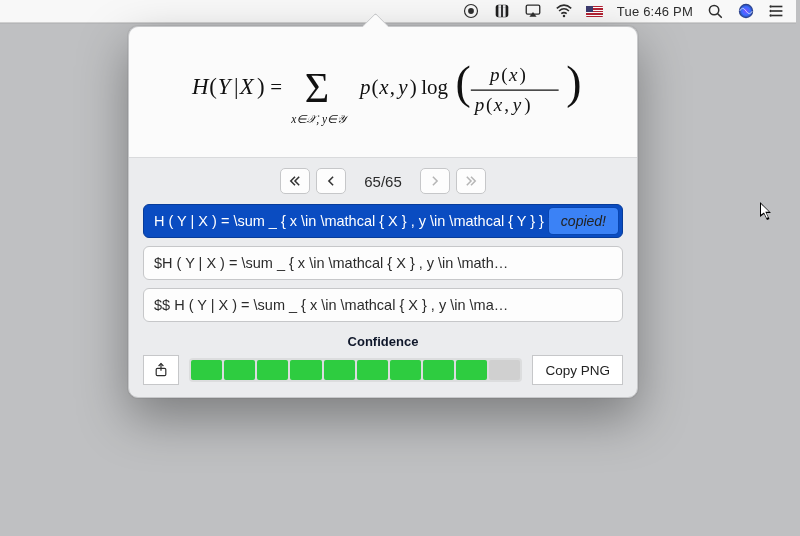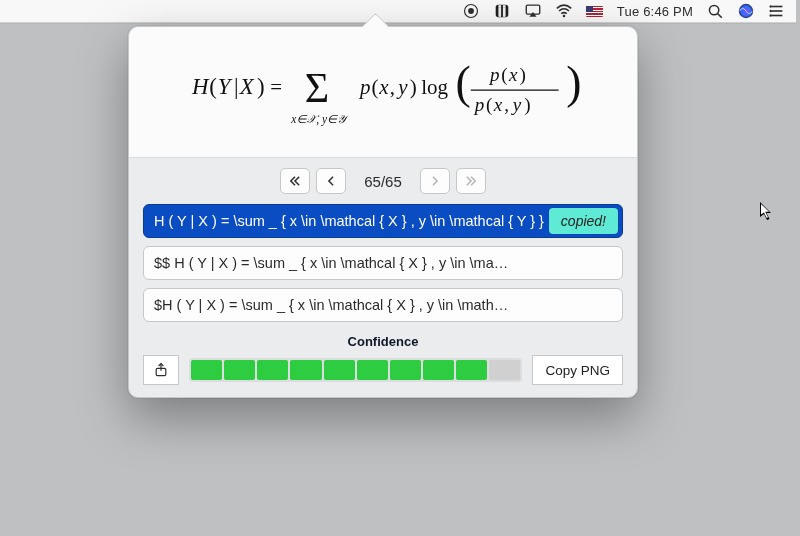--- a/index.html
+++ b/index.html
@@ -131,21 +131,21 @@
     font-family: -apple-system, Helvetica, Arial, sans-serif;
   }
   .result-row.selected {
     background: #0a4cc1;
     border-color: #073c9a;
     color: #ffffff;
   }
   .copied-badge {
     position: absolute;
     right: 4px; top: 3px; bottom: 3px;
-    background: #5eead4;
+    background: #3b82f6;
     color: #222;
     font-style: italic;
     font-size: 14px;
     border-radius: 4px;
     display: flex;
     align-items: center;
     padding: 0 12px;
     box-shadow: 0 0 0 1px rgba(0,0,0,0.08);
   }
 
@@ -335,24 +335,24 @@
         </svg>
     </span>
   </div>
 
   <div class="results">
     <div class="result-row selected">
       <span class="rtext">H ( Y | X ) = \sum _ { x \in \mathcal { X } , y \in \mathcal { Y } } p ( x , y ) \log</span>
       <span class="copied-badge">copied!</span>
     </div>
     <div class="result-row">
-      <span class="rtext">$$ H ( Y | X ) = \sum _ { x \in \mathcal { X } , y \in \ma…</span>
+      <span class="rtext">$H ( Y | X ) = \sum _ { x \in \mathcal { X } , y \in \math…</span>
     </div>
     <div class="result-row">
-      <span class="rtext">$H ( Y | X ) = \sum _ { x \in \mathcal { X } , y \in \math…</span>
+      <span class="rtext">$$ H ( Y | X ) = \sum _ { x \in \mathcal { X } , y \in \ma…</span>
     </div>
   </div>
 
   <div class="confidence-section">
     <div class="conf-title">Confidence</div>
     <div class="conf-row">
       <span class="share-btn">
         <svg viewBox="0 0 20 20" width="16" height="16">
             <rect x="4" y="8" width="12" height="9" rx="1.5" fill="none" stroke="#2e2e2e" stroke-width="1.5"></rect>
             <line x1="10" y1="2" x2="10" y2="11" stroke="#2e2e2e" stroke-width="1.5"></line>

